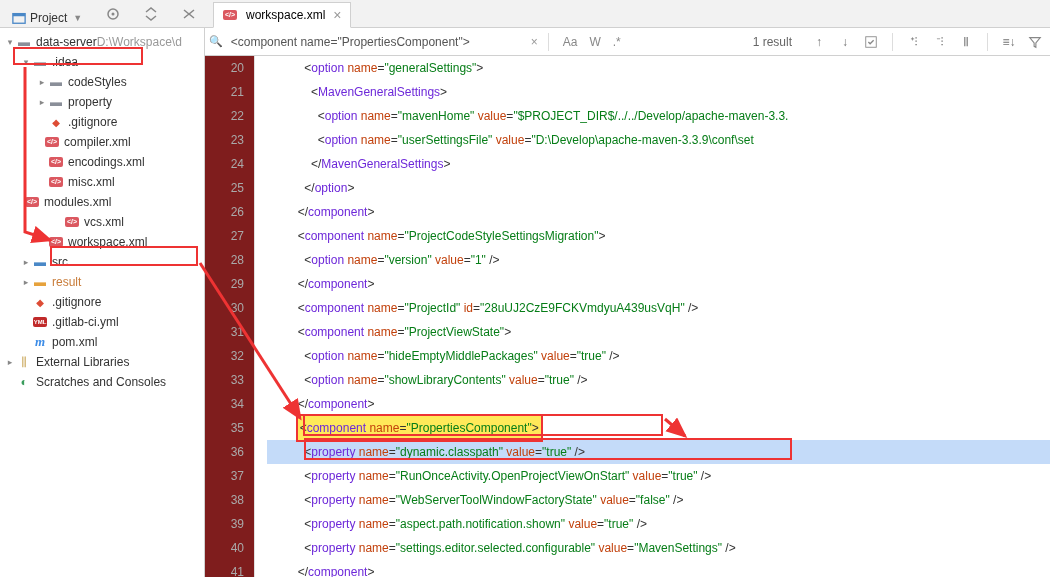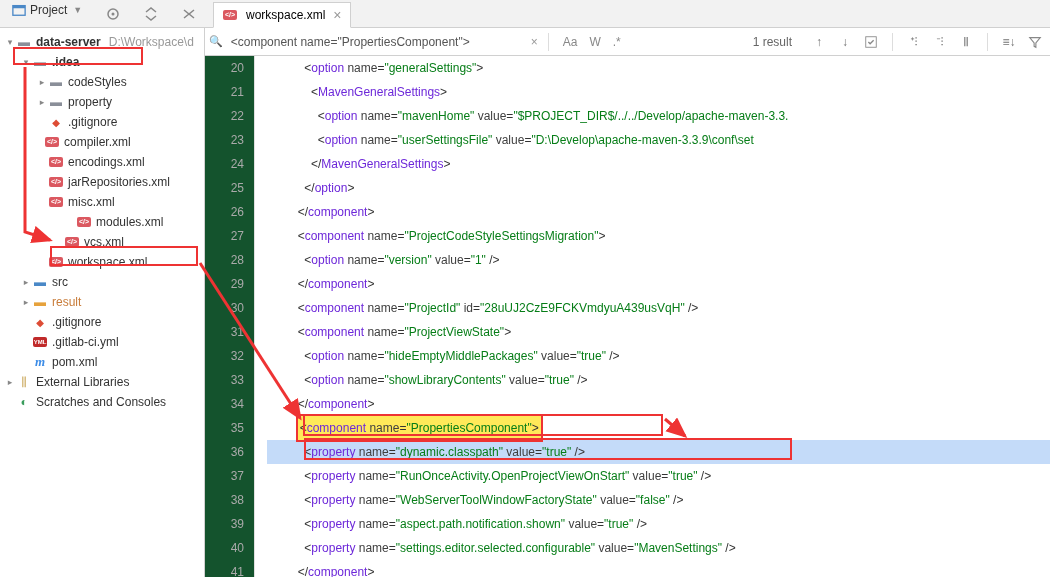--- a/index.html
+++ b/index.html
@@ -1,60 +1,60 @@
 <!DOCTYPE html>
 <html><head>
 <meta charset="utf-8">
 <style>
 *{margin:0;padding:0;box-sizing:border-box;font-family:Arial,sans-serif;font-size:12px}
 body{background:#fff;overflow:hidden;width:1050px;height:577px;position:relative}
 .toolbar{height:28px;border-bottom:1px solid #d0d0d0;display:flex;align-items:center;padding:0 8px;background:#f2f2f2}
-.toolbar-left{display:flex;align-items:flex-start;gap:16px}
+.toolbar-left{display:flex;align-items:flex-end;gap:16px}
 .ticon{width:22px;height:22px;display:flex;align-items:center;justify-content:center;color:#737373;cursor:pointer}
 .ticon svg{width:16px;height:16px}
 .project-label{display:flex;align-items:center;gap:4px;color:#333;padding:0 4px}
 .container{display:flex;height:549px}
 .sidebar{width:205px;border-right:1px solid #d0d0d0;background:#fff;overflow:hidden}
 .tree{padding:4px 0}
 .tree-item{display:flex;align-items:center;height:20px;padding-left:4px;color:#333;white-space:nowrap;cursor:pointer}
 .chev{width:12px;display:inline-flex;justify-content:center;color:#888;font-size:9px}
 .node-icon{width:16px;height:14px;display:inline-flex;align-items:center;justify-content:center;margin-right:4px}
 .fi-folder{color:#8a8f99}
 .fi-folder-o{color:#e6a23c}
 .fi-xml{background:#db5860;color:#fff;font-size:7px;font-weight:bold;padding:0 2px;border-radius:2px;height:10px;line-height:10px}
 .fi-yml{background:#c02a2a;color:#fff;font-size:6px;font-weight:bold;padding:0 1px;border-radius:2px;height:10px;line-height:10px}
 .fi-iml{background:#4073b8;color:#fff;font-size:7px;font-weight:bold;padding:0 2px;border-radius:2px;height:10px;line-height:10px}
 .fi-m{color:#3c8ce7;font-weight:bold;font-style:italic;font-family:Georgia,serif;font-size:13px}
 .fi-lib{color:#c9a659}
 .fi-scratch{color:#3a9c5c}
 .fi-git{color:#dd4c35;font-size:10px}
-.bold{font-weight:bold}
-.path{color:#999;margin-left:8px}
+.bold{font-weight:normal}
+.path{color:#999;margin-left:0}
 .annot-box{position:absolute;border:2px solid #e33;pointer-events:none;z-index:50}
 .editor-area{flex:1;display:flex;flex-direction:column;min-width:0}
 .tab{height:26px;padding:0 8px;display:flex;align-items:center;gap:4px;background:#fff;border-top:1px solid #d0d0d0;border-left:1px solid #d0d0d0;border-right:1px solid #d0d0d0;border-bottom:1px solid #fff;margin-bottom:-1px;font-size:12px}
 .tab-close{color:#999;cursor:pointer;font-size:14px;margin-left:4px}
 .findbar{height:28px;border-bottom:1px solid #d0d0d0;display:flex;align-items:center;padding:0 4px;background:#fff;gap:4px}
 .find-icon{color:#888;font-size:11px}
 .find-input{flex:0 0 300px;border:none;outline:none;font-size:12px;color:#555;padding:2px 4px}
 .find-x{color:#999;cursor:pointer}
 .find-sep{width:1px;height:18px;background:#ddd;margin:0 6px}
 .find-opt{color:#888;padding:2px 4px;cursor:pointer;font-size:12px}
 .result-count{color:#666;margin-left:auto;margin-right:12px}
 .find-btn{width:22px;height:22px;display:flex;align-items:center;justify-content:center;color:#737373;cursor:pointer}
 .code-area{flex:1;display:flex;overflow:hidden;font-family:'JetBrains Mono','Consolas',monospace;font-size:13px}
-.gutter{width:50px;background:#14532d;border-right:1px solid #e0e0e0;text-align:right;padding-right:10px;color:#aaa;line-height:24px}
+.gutter{width:50px;background:#7f1d1d;border-right:1px solid #e0e0e0;text-align:right;padding-right:10px;color:#aaa;line-height:24px}
 .gutter div{height:24px}
 .fold-col{width:12px;background:#fff;position:relative}
 .code{flex:1;line-height:24px;white-space:pre;overflow:hidden;position:relative}
 .code-line{height:24px;padding-left:4px}
 .hl-yellow{background:#ffe959;border:2px solid #e33;display:inline-block;padding:0 2px;margin:-2px}
 .hl-blue-row{background:#c4dbf9}
 .tag{color:#6d28d9}
-.attr{color:#404040}
+.attr{color:#c2410c}
 .str{color:#067d17}
 .punct{color:#333}
 svg.arrow{position:absolute;pointer-events:none;z-index:40}
 </style>
 </head>
 <body>
 
 <div class="toolbar">
   <div class="toolbar-left">
     <span class="project-label">
@@ -128,29 +128,23 @@
       <div class="tree-item" style="padding-left:48px">
           <span class="node-icon">
             <span class="fi-xml">&lt;/&gt;</span>
           </span>
           <span>encodings.xml</span>
         </div>
       <div class="tree-item" style="padding-left:48px">
           <span class="node-icon">
             <span class="fi-xml">&lt;/&gt;</span>
           </span>
-          <span>jarRepositories.xml</span>
-        </div>
-      <div class="tree-item" style="padding-left:48px">
-          <span class="node-icon">
-            <span class="fi-xml">&lt;/&gt;</span>
-          </span>
           <span>misc.xml</span>
         </div>
-      <div class="tree-item" style="padding-left:76px">
+      <div class="tree-item" style="padding-left:24px">
           <span class="node-icon">
             <span class="fi-xml">&lt;/&gt;</span>
           </span>
           <span>modules.xml</span>
         </div>
       <div class="tree-item" style="padding-left:64px">
           <span class="node-icon">
             <span class="fi-xml">&lt;/&gt;</span>
           </span>
           <span>vcs.xml</span>

